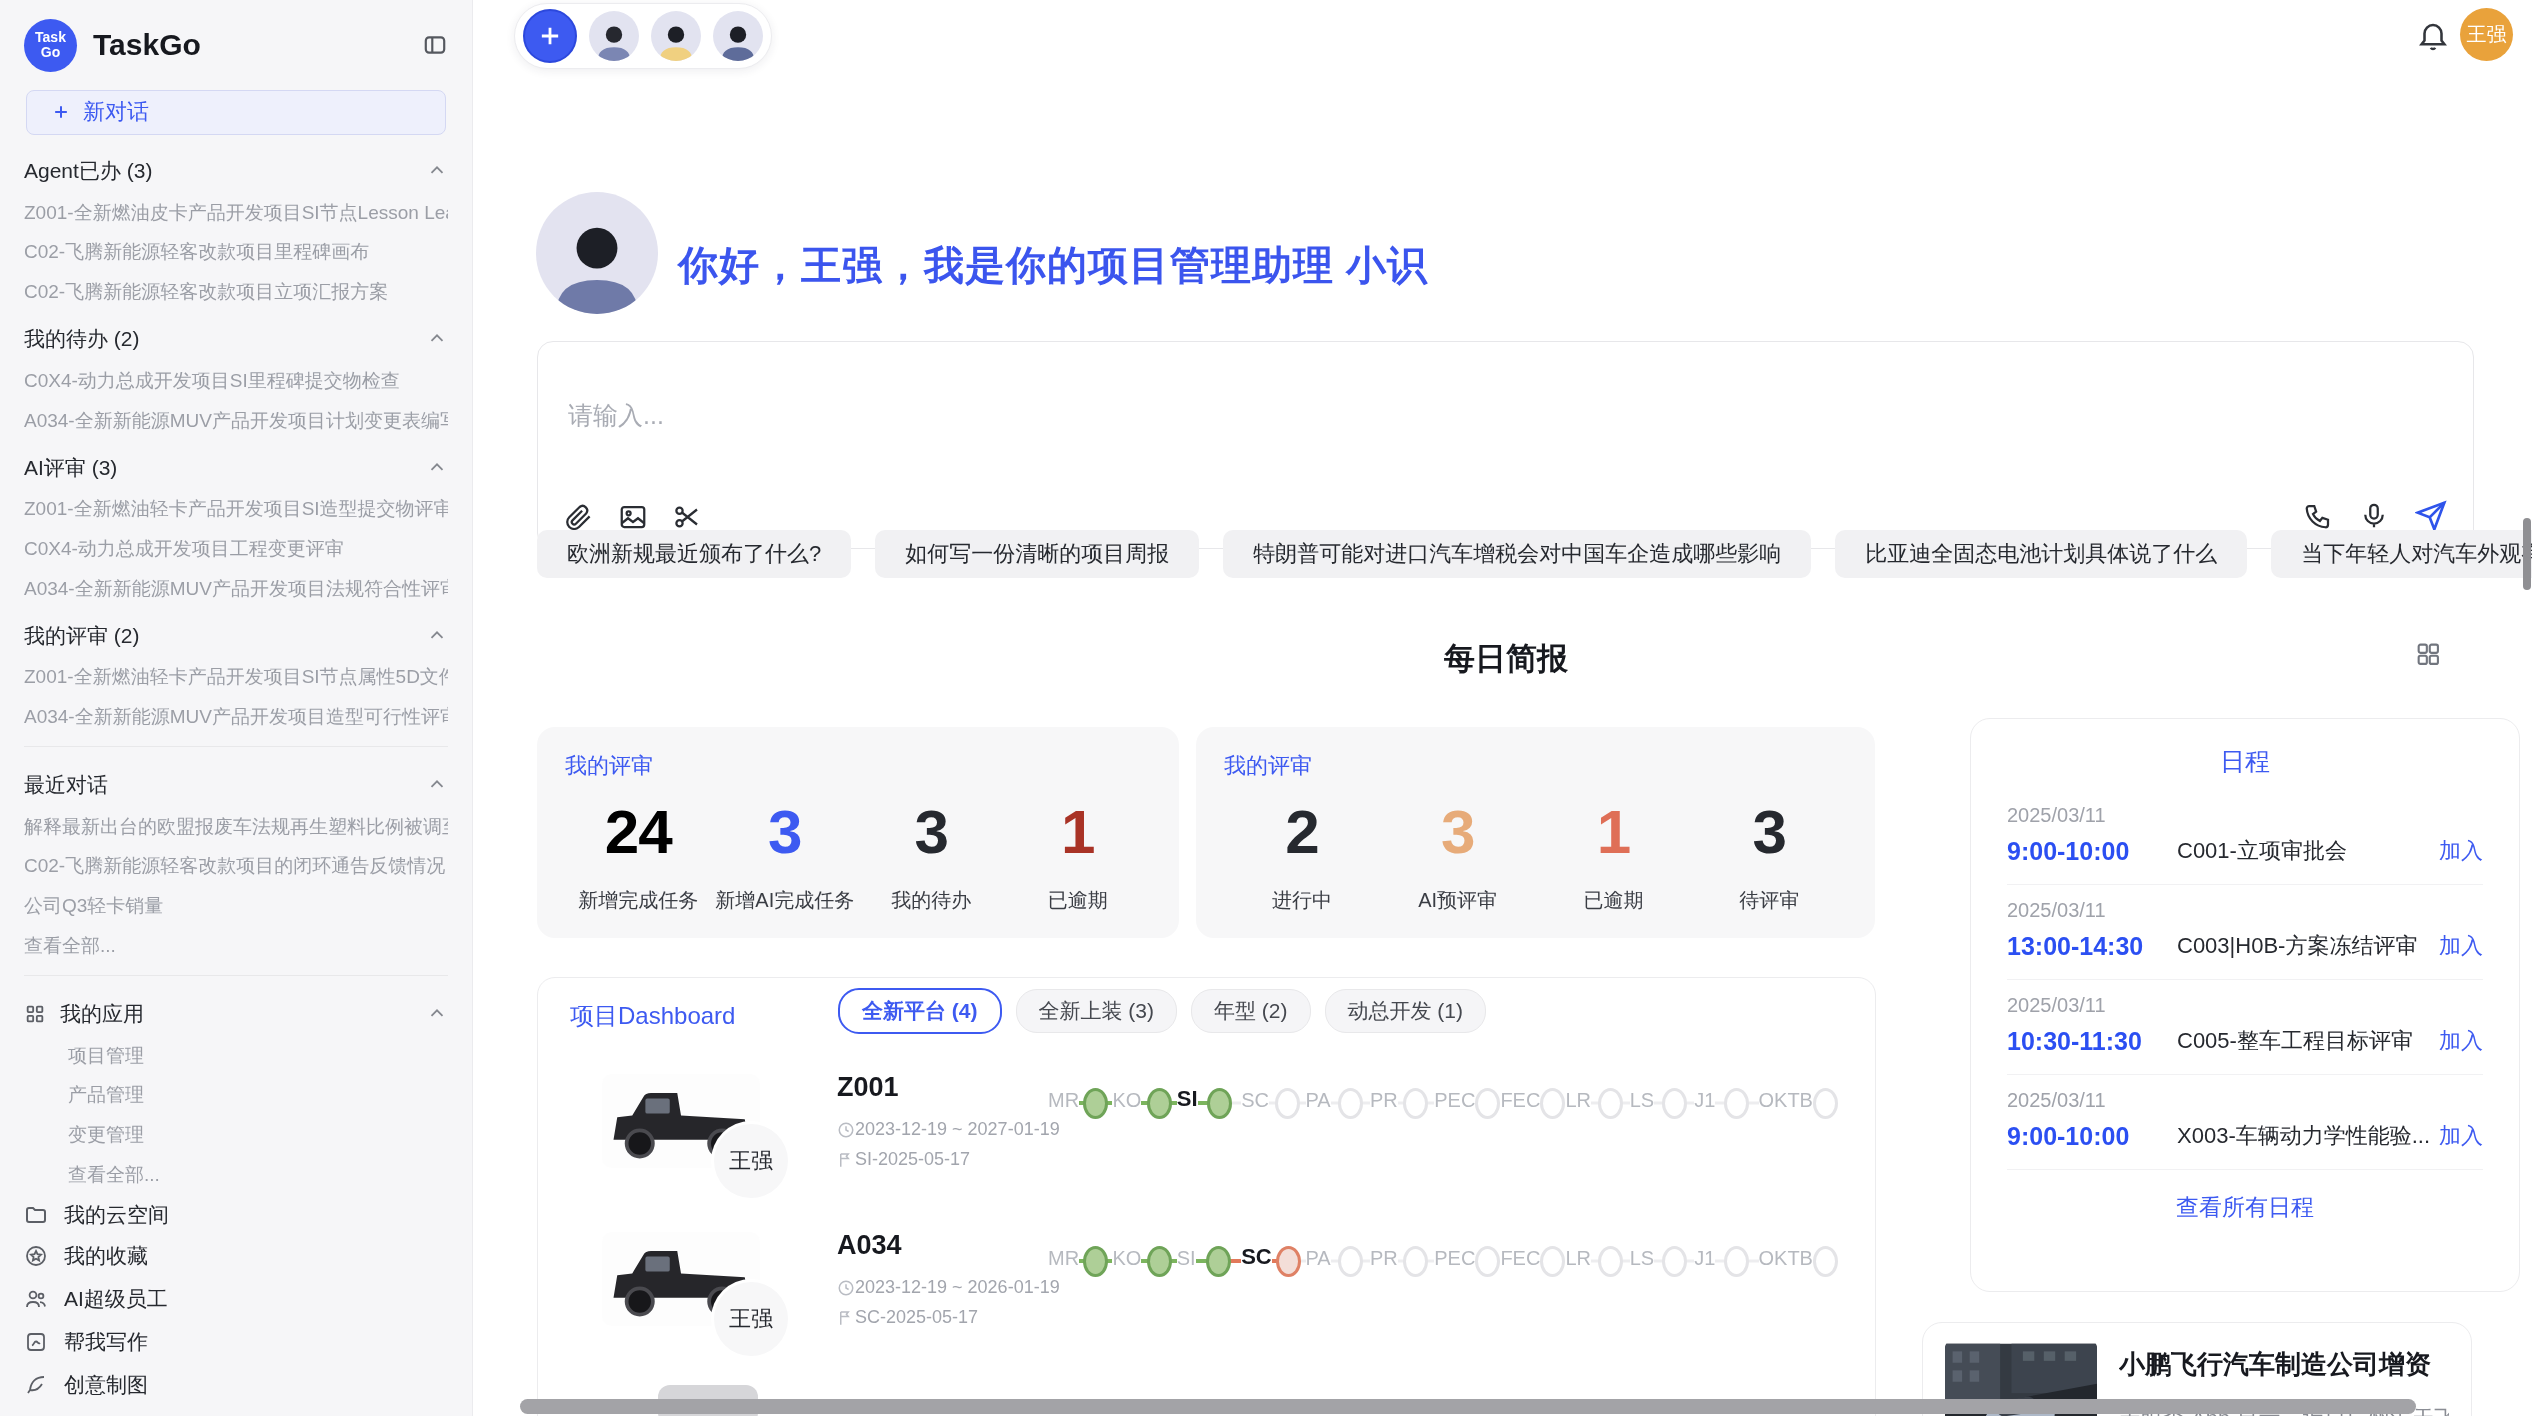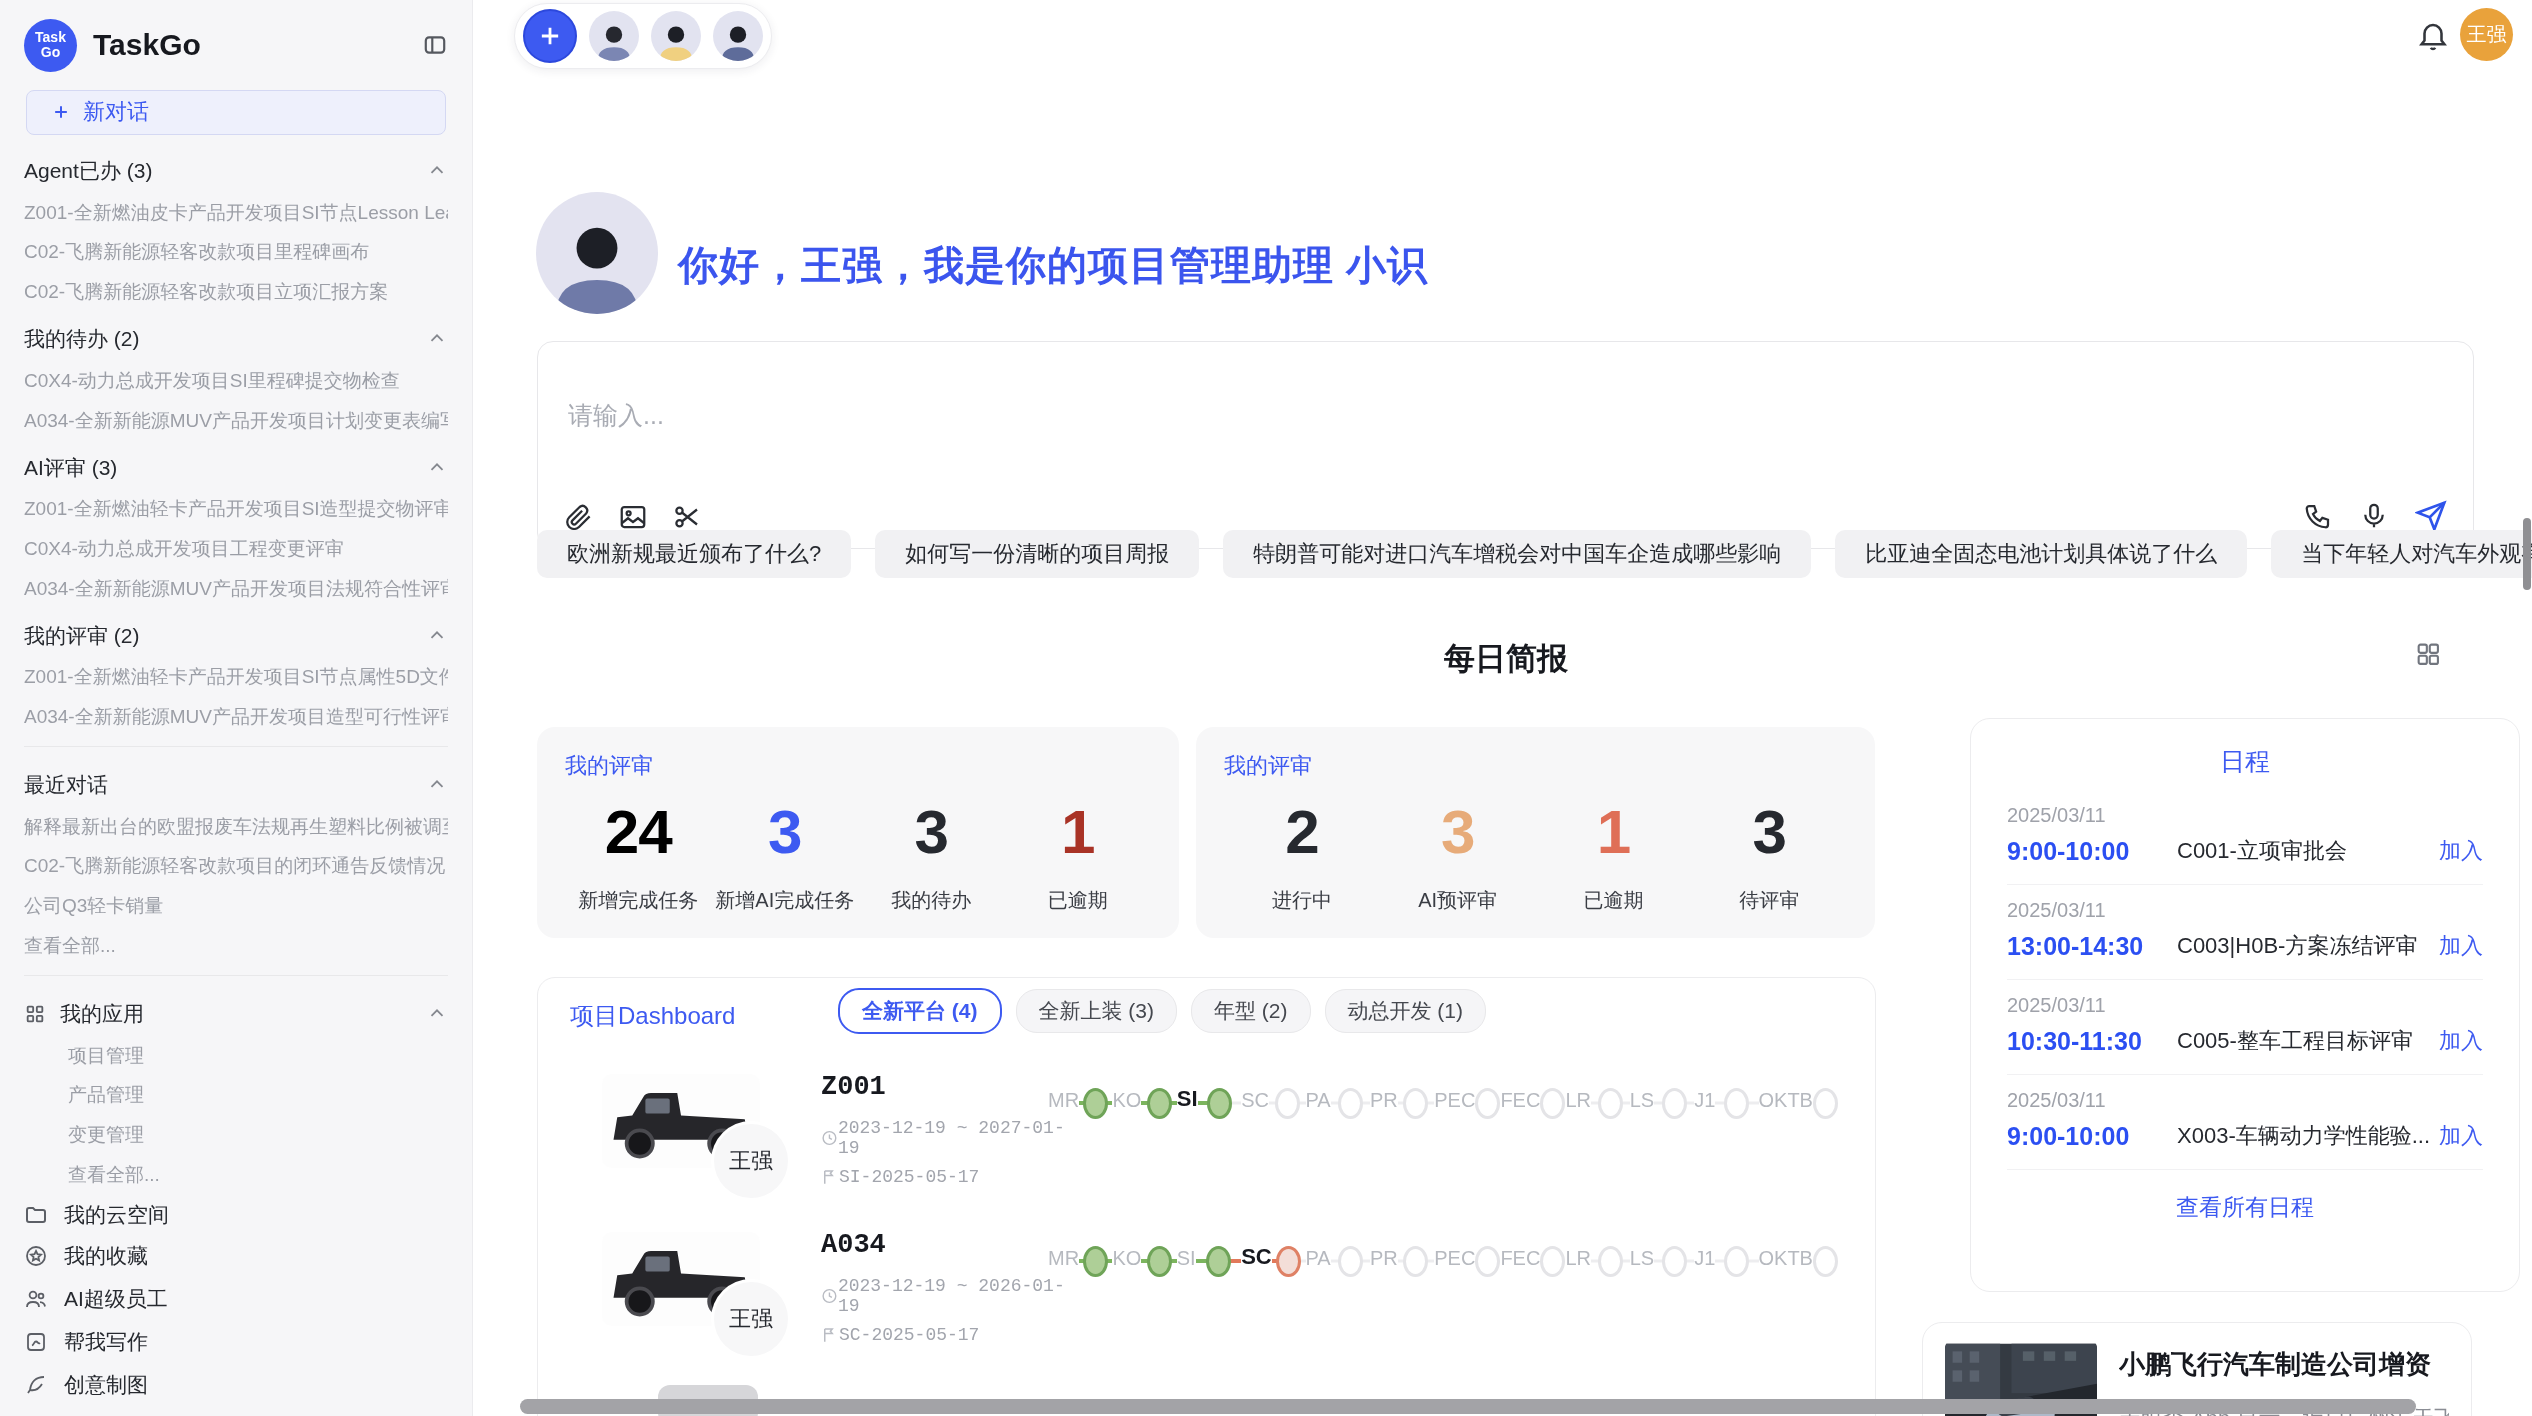--- a/index.html
+++ b/index.html
@@ -70,21 +70,21 @@
   .dash-title{position:absolute;left:32px;top:22px;font-size:24px;color:#3d5af1;}
   .tabs{position:absolute;left:300px;top:10px;display:flex;gap:14px;align-items:center;}
   .tab{height:42px;border-radius:21px;display:flex;align-items:center;padding:0 22px;font-size:21px;
     background:#f5f5f7;color:#45484f;border:1px solid #e8e8ea;cursor:pointer;white-space:nowrap;}
   .tab.active{background:#fff;color:#3d5af1;border:2px solid #3d5af1;font-weight:600;}
   .proj-row{position:absolute;left:64px;right:40px;height:150px;}
   .proj-img{position:absolute;left:0;top:8px;width:158px;height:94px;border-radius:10px;background:#fdfdfd;
     display:flex;align-items:center;justify-content:center;overflow:hidden;}
   .owner-badge{position:absolute;left:112px;top:58px;width:74px;height:74px;border-radius:50%;background:#f7f7f8;
     display:flex;align-items:center;justify-content:center;font-size:22px;color:#26292f;box-shadow:0 0 0 3px #fff;}
-  .proj-info{position:absolute;left:219px;top:6px;width:250px;font-family:Liberation Mono, monospace;}
+  .proj-info{position:absolute;left:235px;top:6px;width:250px;}
   .proj-code{font-size:27px;font-weight:700;color:#17191f;margin-bottom:16px;}
   .proj-meta{display:flex;align-items:center;gap:0;font-size:18px;color:#a2a5ad;margin-bottom:9px;}
   .proj-meta .micon{color:#b9bcc3}
   .milestones{position:absolute;left:446px;width:790px;top:8px;display:flex;}
   .ms-col{flex:1;display:flex;flex-direction:row;align-items:flex-start;padding-top:6px;}
   .ms-label{height:32px;font-size:20px;color:#b6b9bf;display:flex;align-items:flex-end;}
   .ms-label.current{color:#17191f;font-weight:700;font-size:22px;}
   .ms-dotrow{position:relative;width:100%;height:46px;display:flex;align-items:center;justify-content:center;}
   .ms-line{position:absolute;top:50%;height:3px;transform:translateY(-50%);background:#ededef;}
   .ms-line.left{left:0;right:50%;} .ms-line.right{left:50%;right:0;}

